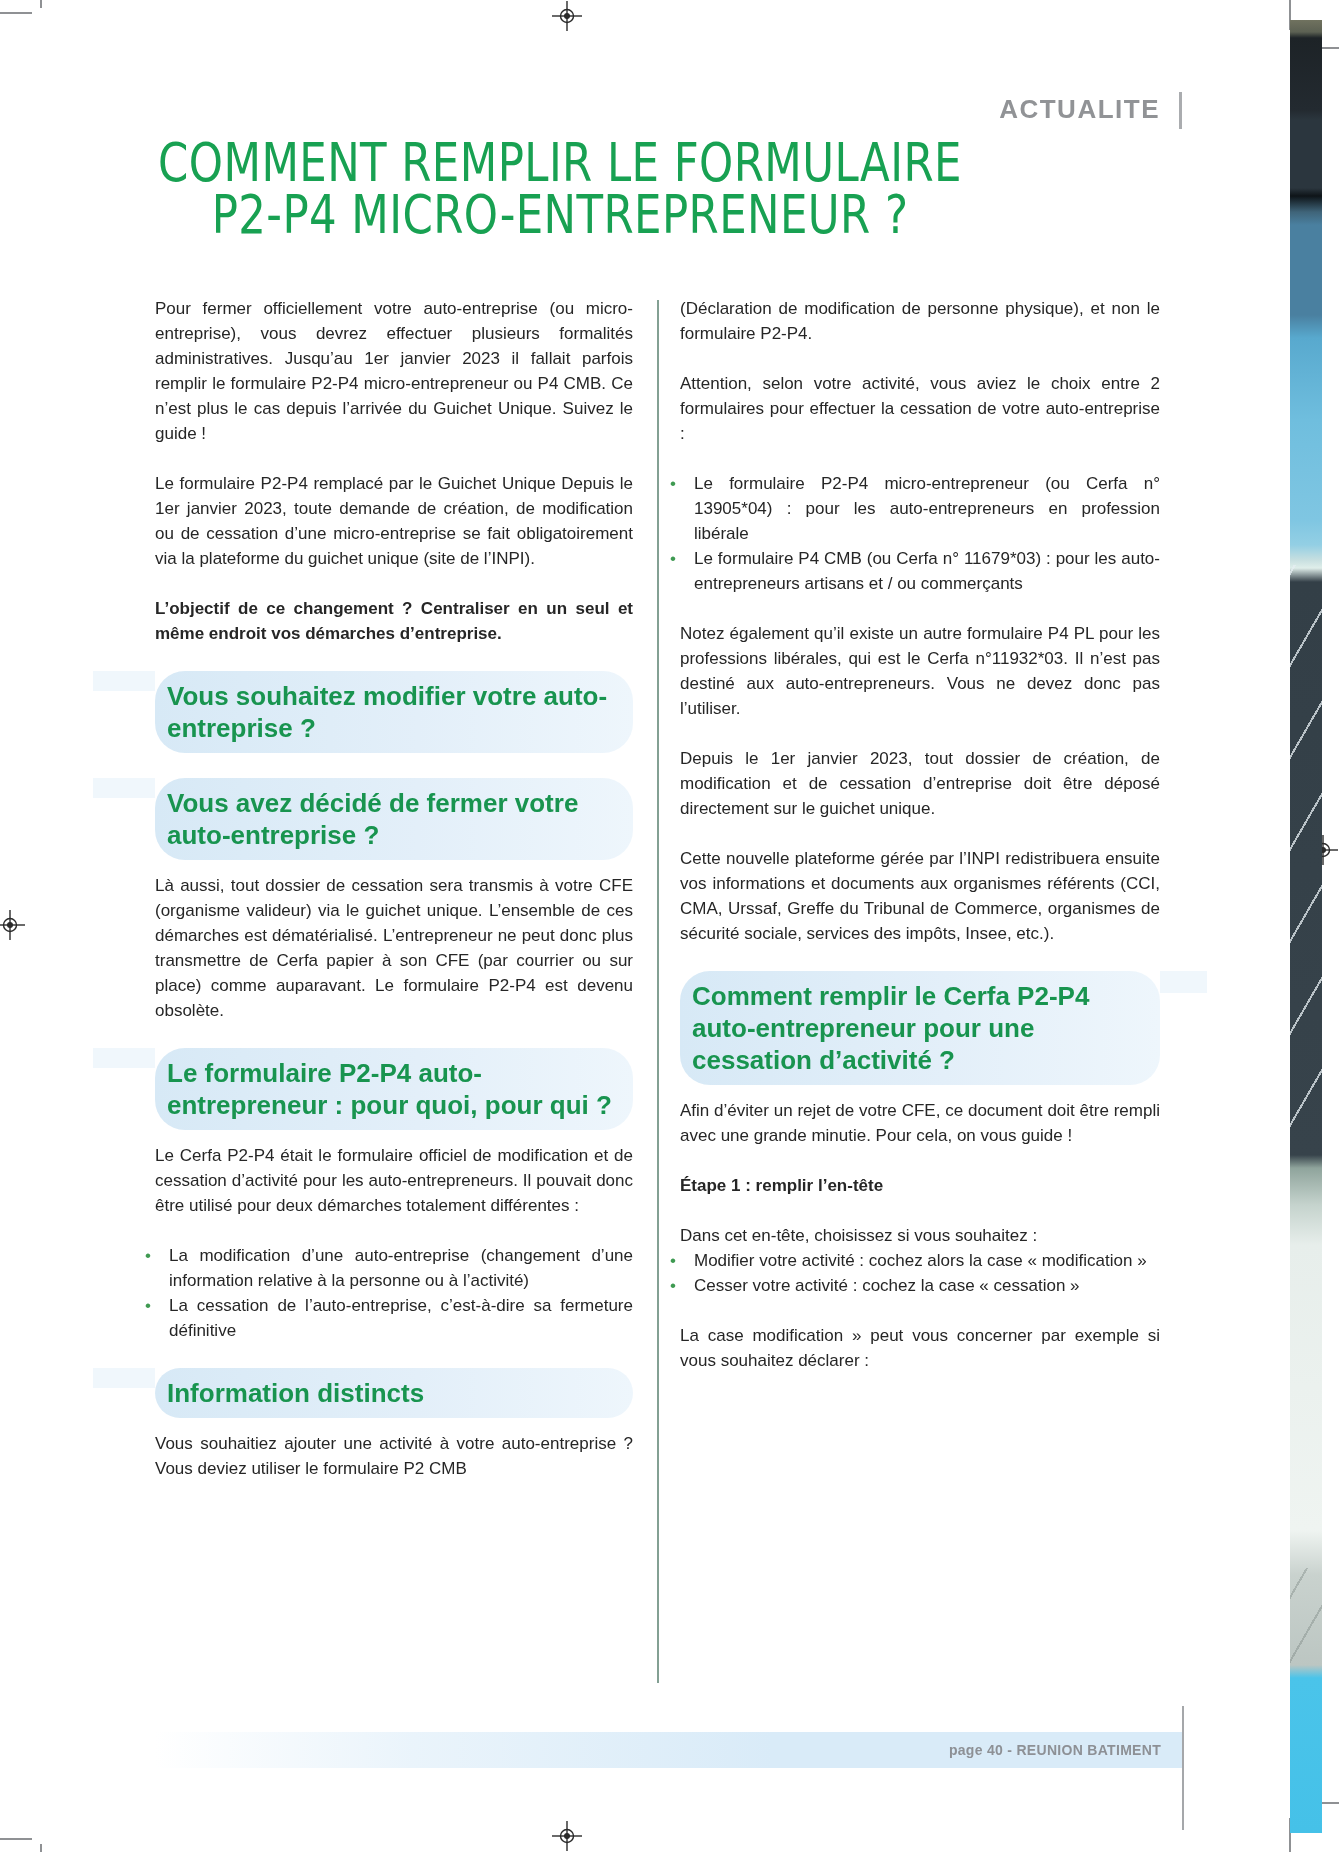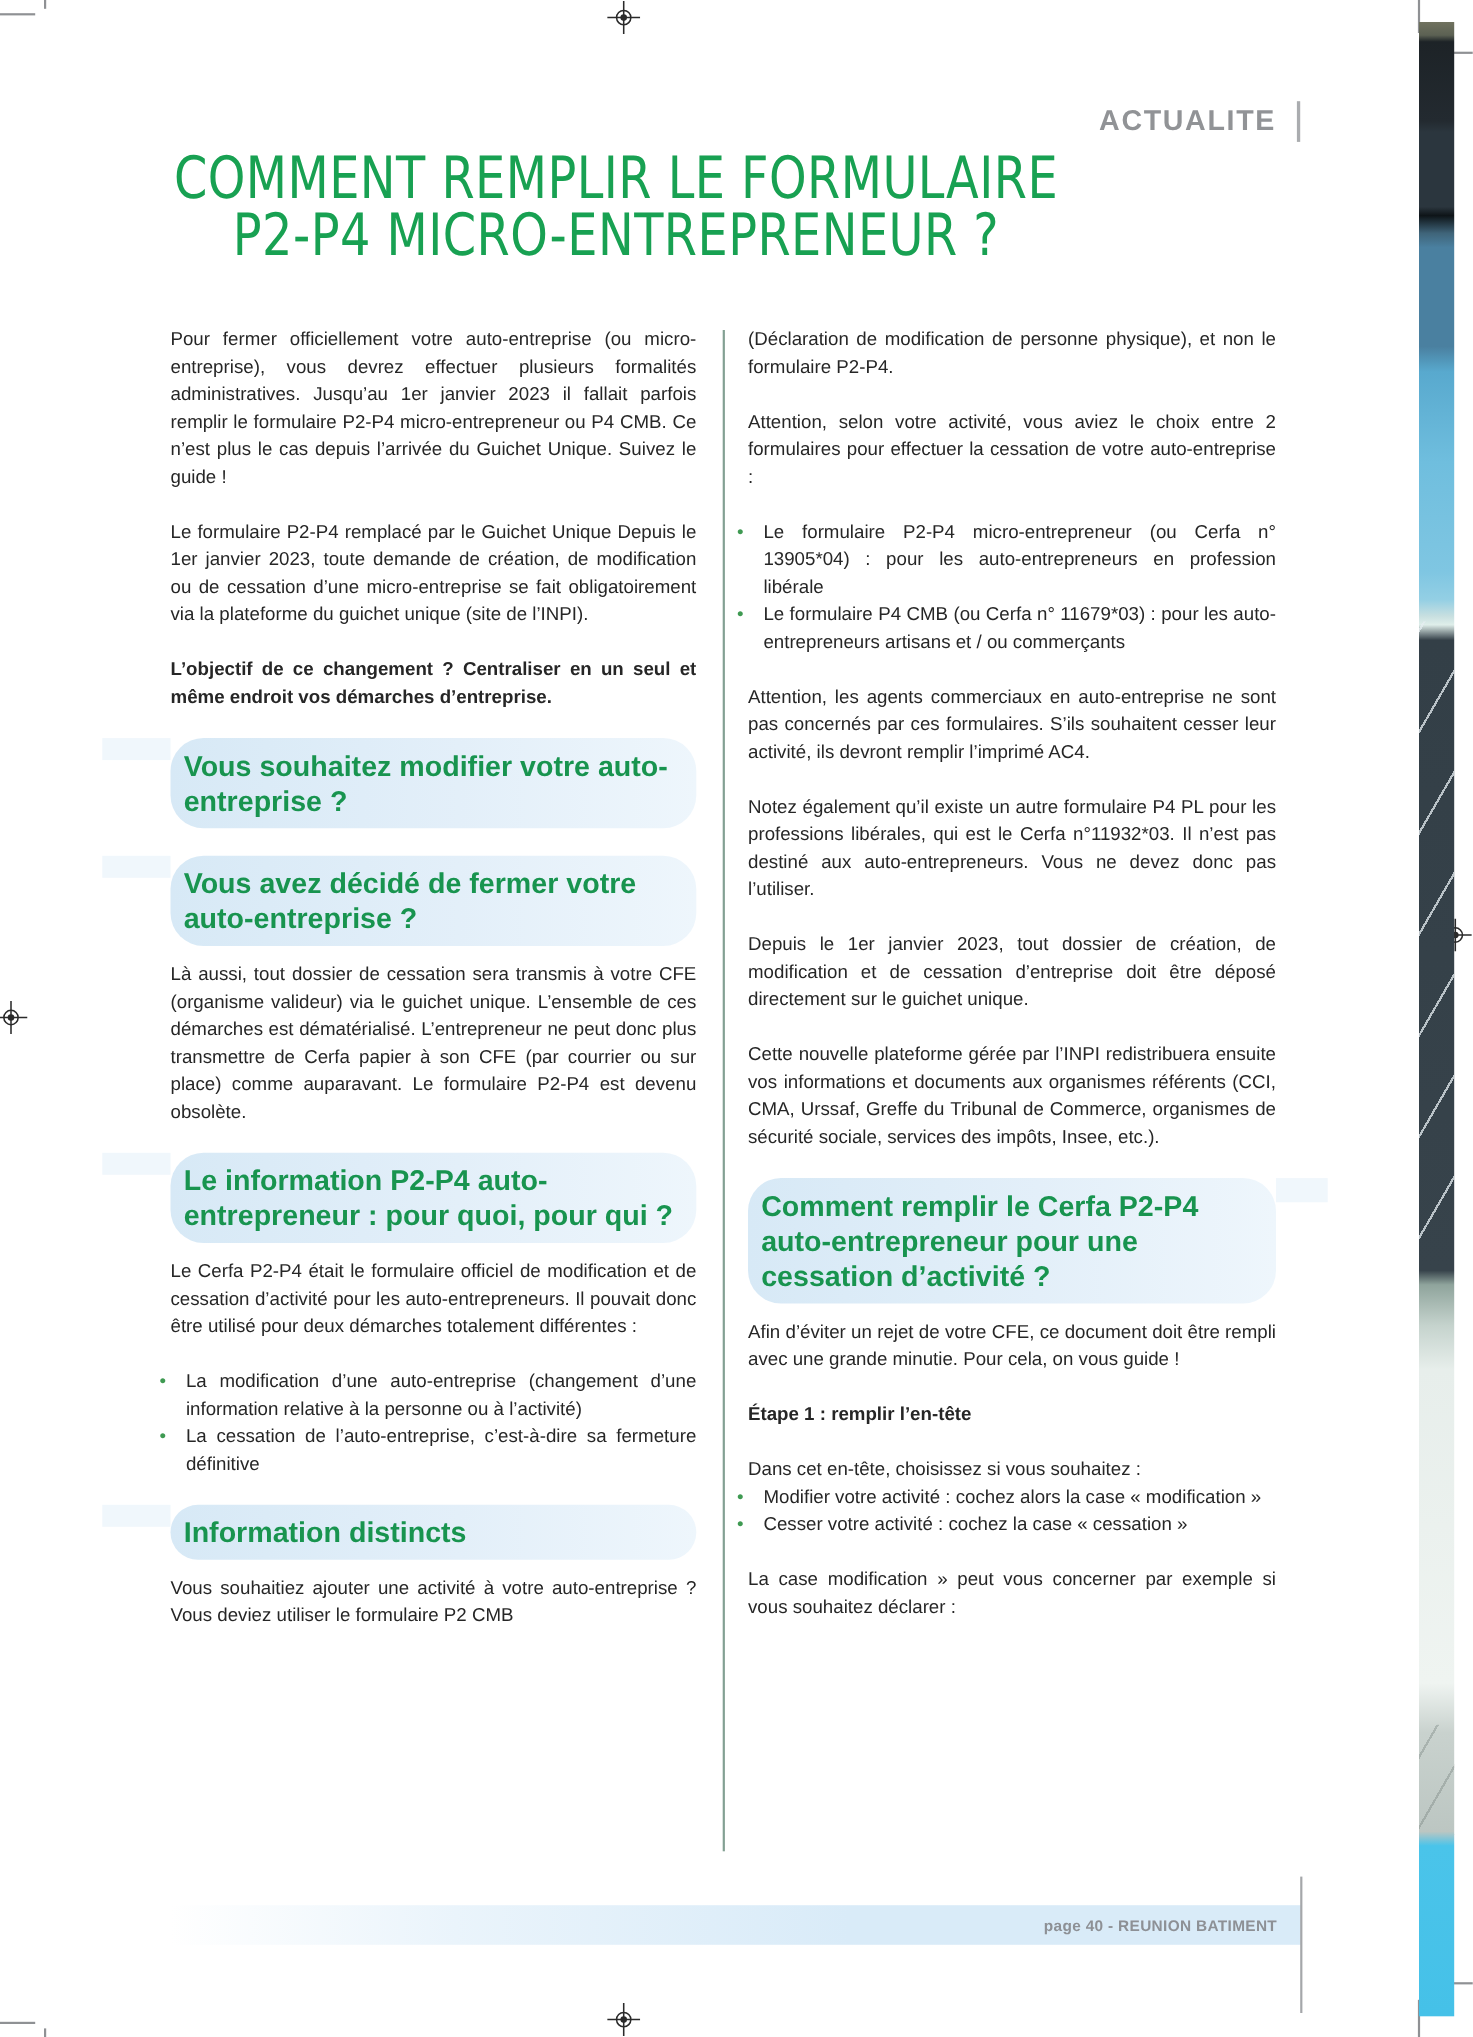--- a/index.html
+++ b/index.html
@@ -171,21 +171,21 @@
     </div>
 
     <div class="hbox">
       <div class="tab tab-left"></div>
       <h2>Vous avez décidé de fermer votre auto-entreprise ?</h2>
     </div>
     <p class="body">Là aussi, tout dossier de cessation sera transmis à votre CFE (organisme valideur) via le guichet unique. L’ensemble de ces démarches est dématérialisé. L’entrepreneur ne peut donc plus transmettre de Cerfa papier à son CFE (par courrier ou sur place) comme auparavant. Le formulaire P2-P4 est devenu obsolète.</p>
 
     <div class="hbox">
       <div class="tab tab-left"></div>
-      <h2>Le information P2-P4 auto-entrepreneur : pour quoi, pour qui ?</h2>
+      <h2>Le formulaire P2-P4 auto-entrepreneur : pour quoi, pour qui ?</h2>
     </div>
     <p class="body">Le Cerfa P2-P4 était le formulaire officiel de modification et de cessation d’activité pour les auto-entrepreneurs. Il pouvait donc être utilisé pour deux démarches totalement différentes :</p>
     <ul class="bullets">
       <li>La modification d’une auto-entreprise (changement d’une information relative à la personne ou à l’activité)</li>
       <li>La cessation de l’auto-entreprise, c’est-à-dire sa fermeture définitive</li>
     </ul>
 
     <div class="hbox">
       <div class="tab tab-left"></div>
       <h2>Information distincts</h2>
@@ -195,21 +195,20 @@
 
   <div class="divider"></div>
 
   <div class="col col-right">
     <p class="body">(Déclaration de modification de personne physique), et non le formulaire P2-P4.</p>
     <p class="body"><span class="lead">Attention,</span><span> selon votre activité, vous aviez le choix entre 2 formulaires pour effectuer la cessation de votre auto-entreprise :</span></p>
     <ul class="bullets">
       <li>Le formulaire P2-P4 micro-entrepreneur (ou Cerfa n° 13905*04) : pour les auto-entrepreneurs en profession libérale</li>
       <li>Le formulaire P4 CMB (ou Cerfa n° 11679*03) : pour les auto-entrepreneurs artisans et / ou commerçants</li>
     </ul>
-    <p class="body"><span class="lead">Attention,</span><span> les agents commerciaux en auto-entreprise ne sont pas concernés par ces formulaires. S’ils souhaitent cesser leur activité, ils devront remplir l’imprimé AC4.</span></p>
     <p class="body">Notez également qu’il existe un autre formulaire P4 PL pour les professions libérales, qui est le Cerfa n°11932*03. Il n’est pas destiné aux auto-entrepreneurs. Vous ne devez donc pas l’utiliser.</p>
     <p class="body">Depuis le 1er janvier 2023, tout dossier de création, de modification et de cessation d’entreprise doit être déposé directement sur le guichet unique.</p>
     <p class="body">Cette nouvelle plateforme gérée par l’INPI redistribuera ensuite vos informations et documents aux organismes référents (CCI, CMA, Urssaf, Greffe du Tribunal de Commerce, organismes de sécurité sociale, services des impôts, Insee, etc.).</p>
 
     <div class="hbox">
       <div class="tab tab-right"></div>
       <h2>Comment remplir le Cerfa P2-P4 auto-entrepreneur pour une cessation d’activité ?</h2>
     </div>
     <p class="body">Afin d’éviter un rejet de votre CFE, ce document doit être rempli avec une grande minutie. Pour cela, on vous guide !</p>
     <p class="step-heading">Étape 1 : remplir l’en-tête</p>

